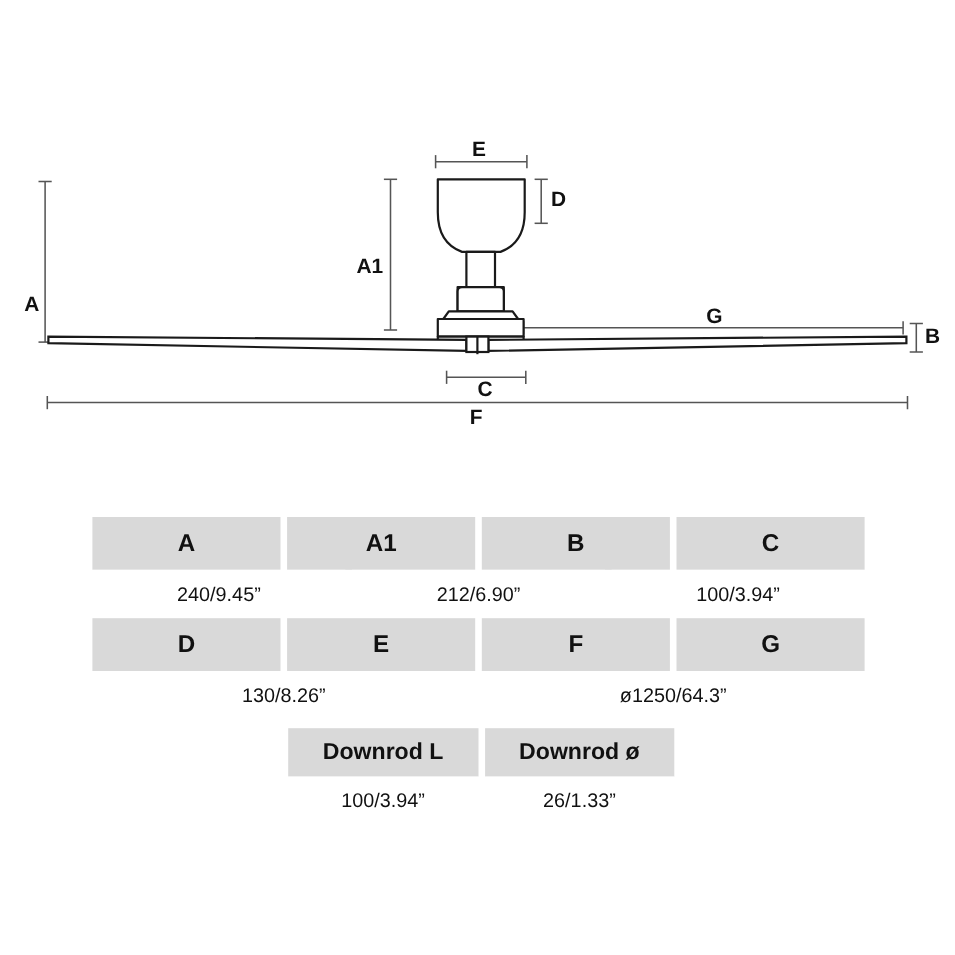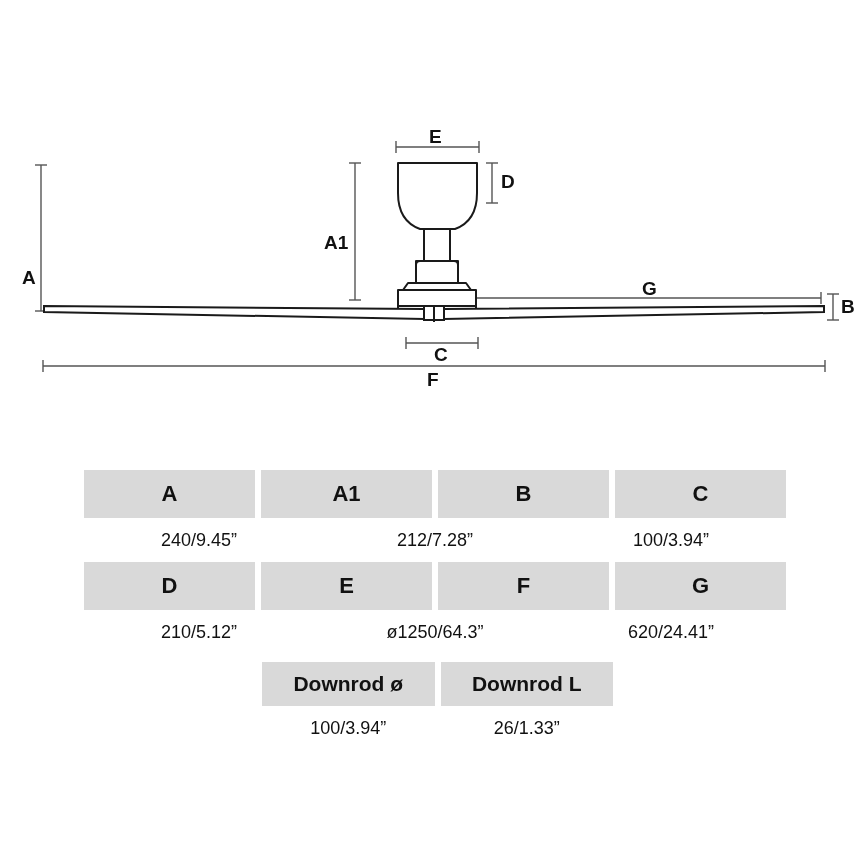--- a/index.html
+++ b/index.html
@@ -162,42 +162,41 @@
 
     <div class="trow hrow">
       <div class="hcell">A</div>
       <div class="hcell">A1</div>
       <div class="hcell">B</div>
       <div class="hcell">C</div>
     </div>
 
     <div class="trow vrow">
       <div class="vcell">240/9.45”</div>
-      <div class="vcell">212/7.28”</div>
+      <div class="vcell">212/6.90”</div>
       <div class="vcell">100/3.94”</div>
     </div>
 
     <div class="trow hrow">
       <div class="hcell">D</div>
       <div class="hcell">E</div>
       <div class="hcell">F</div>
       <div class="hcell">G</div>
     </div>
 
     <div class="trow vrow">
-      <div class="vcell">210/5.12”</div>
+      <div class="vcell">130/8.26”</div>
       <div class="vcell">ø1250/64.3”</div>
-      <div class="vcell">620/24.41”</div>
     </div>
   </div>
 
   <div id="downrod-table">
     <div class="trow hrow">
+      <div class="hcell">Downrod L</div>
       <div class="hcell">Downrod ø</div>
-      <div class="hcell">Downrod L</div>
     </div>
     <div class="trow vrow">
       <div class="vcell">100/3.94”</div>
       <div class="vcell">26/1.33”</div>
     </div>
   </div>
 
 </div>
 
 </body></html>

